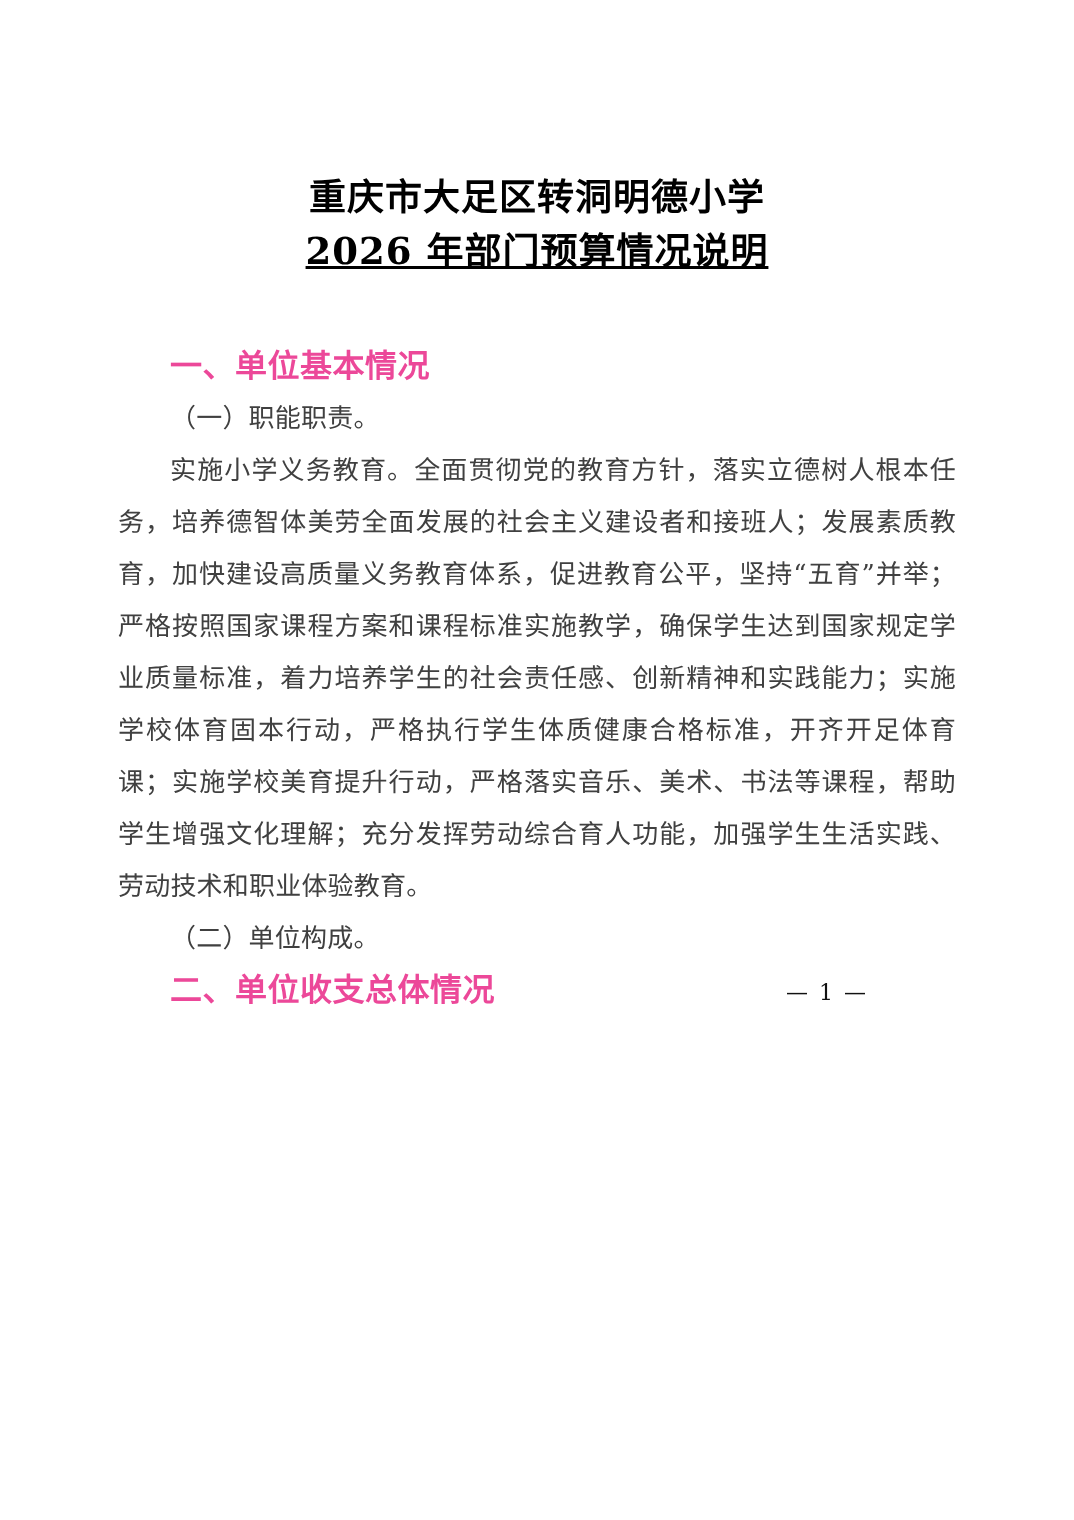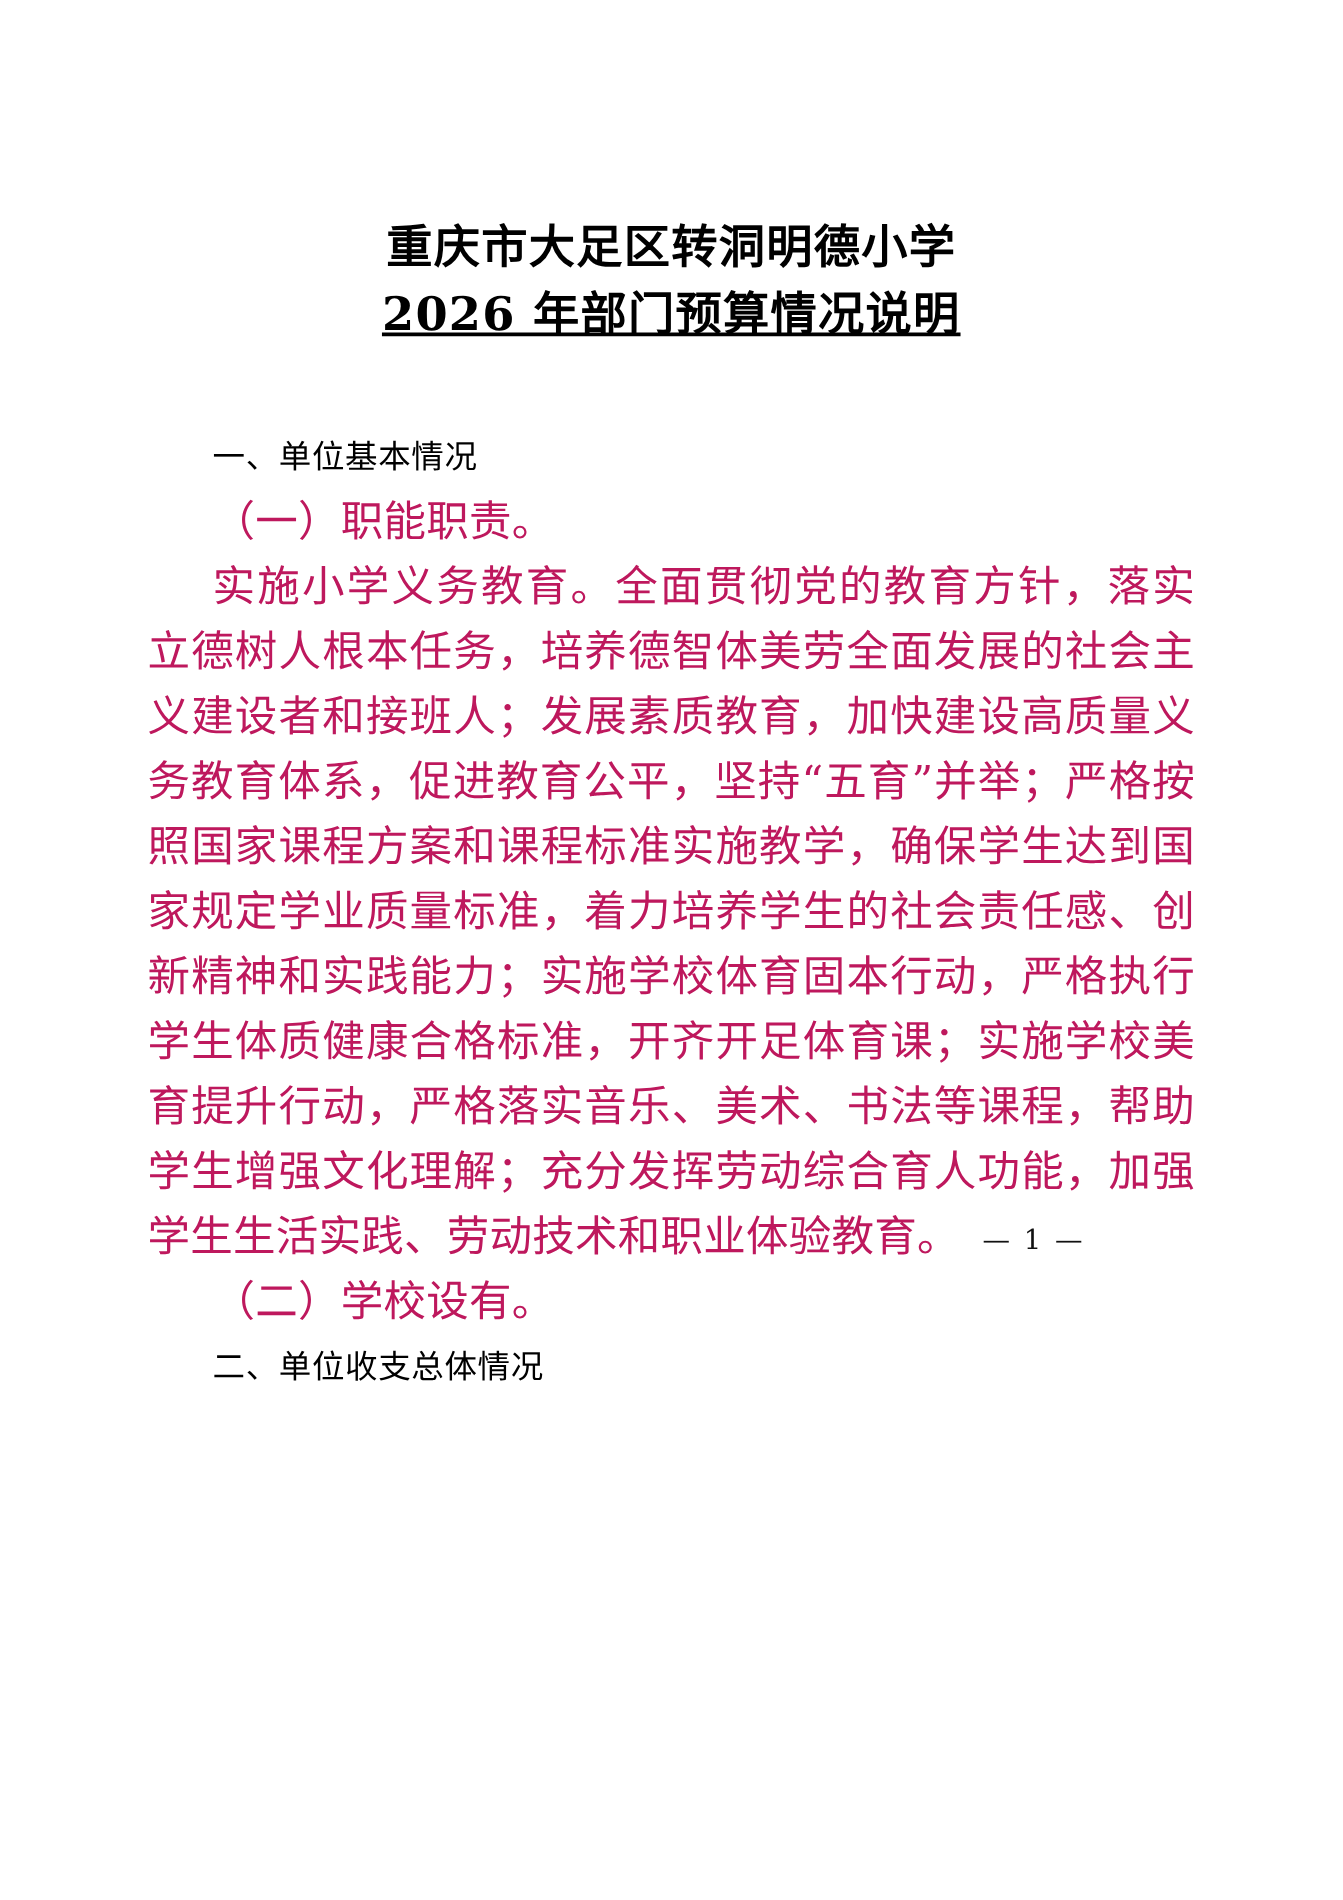--- a/index.html
+++ b/index.html
@@ -37,37 +37,37 @@
   }
   .doc-title .line2 {
     display: block;
     text-decoration: underline;
   }
   .spacer-after-title {
     height: 58px;
   }
   .section-heading {
     font-family: "DejaVu Sans", "Liberation Sans", sans-serif;
-    font-weight: normal;
-    font-size: 26px;
+    font-weight: bold;
+    font-size: 32px;
     line-height: 52px;
     margin: 0;
     text-indent: 52px;
     letter-spacing: 0.5px;
-    color: #000000;
+    color: #ec4899;
   }
   .para {
-    font-size: 34px;
+    font-size: 26px;
     line-height: 52px;
     margin: 0;
     text-indent: 52px;
     text-align: justify;
     text-justify: inter-ideograph;
     letter-spacing: 0.2px;
-    color: #be185d;
+    color: #404040;
   }
   .page-number {
     position: absolute;
     left: 0;
     right: 0;
     bottom: 62px;
     text-align: center;
     font-size: 22px;
     color: #111;
     letter-spacing: 2px;
@@ -89,21 +89,21 @@
   </h1>
 
   <div class="spacer-after-title"></div>
 
   <h2 class="section-heading">一、单位基本情况</h2>
 
   <p class="para">（一）职能职责。</p>
 
   <p class="para">实施小学义务教育。全面贯彻党的教育方针，落实立德树人根本任务，培养德智体美劳全面发展的社会主义建设者和接班人；发展素质教育，加快建设高质量义务教育体系，促进教育公平，坚持“五育”并举；严格按照国家课程方案和课程标准实施教学，确保学生达到国家规定学业质量标准，着力培养学生的社会责任感、创新精神和实践能力；实施学校体育固本行动，严格执行学生体质健康合格标准，开齐开足体育课；实施学校美育提升行动，严格落实音乐、美术、书法等课程，帮助学生增强文化理解；充分发挥劳动综合育人功能，加强学生生活实践、劳动技术和职业体验教育。</p>
 
-  <p class="para">（二）学校设有。</p>
+  <p class="para">（二）单位构成。</p>
 
 
   <h2 class="section-heading">二、单位收支总体情况</h2>
 
 
   <div class="page-number">
     <span class="pn-inner">— 1 —</span>
   </div>
 
 </div>

